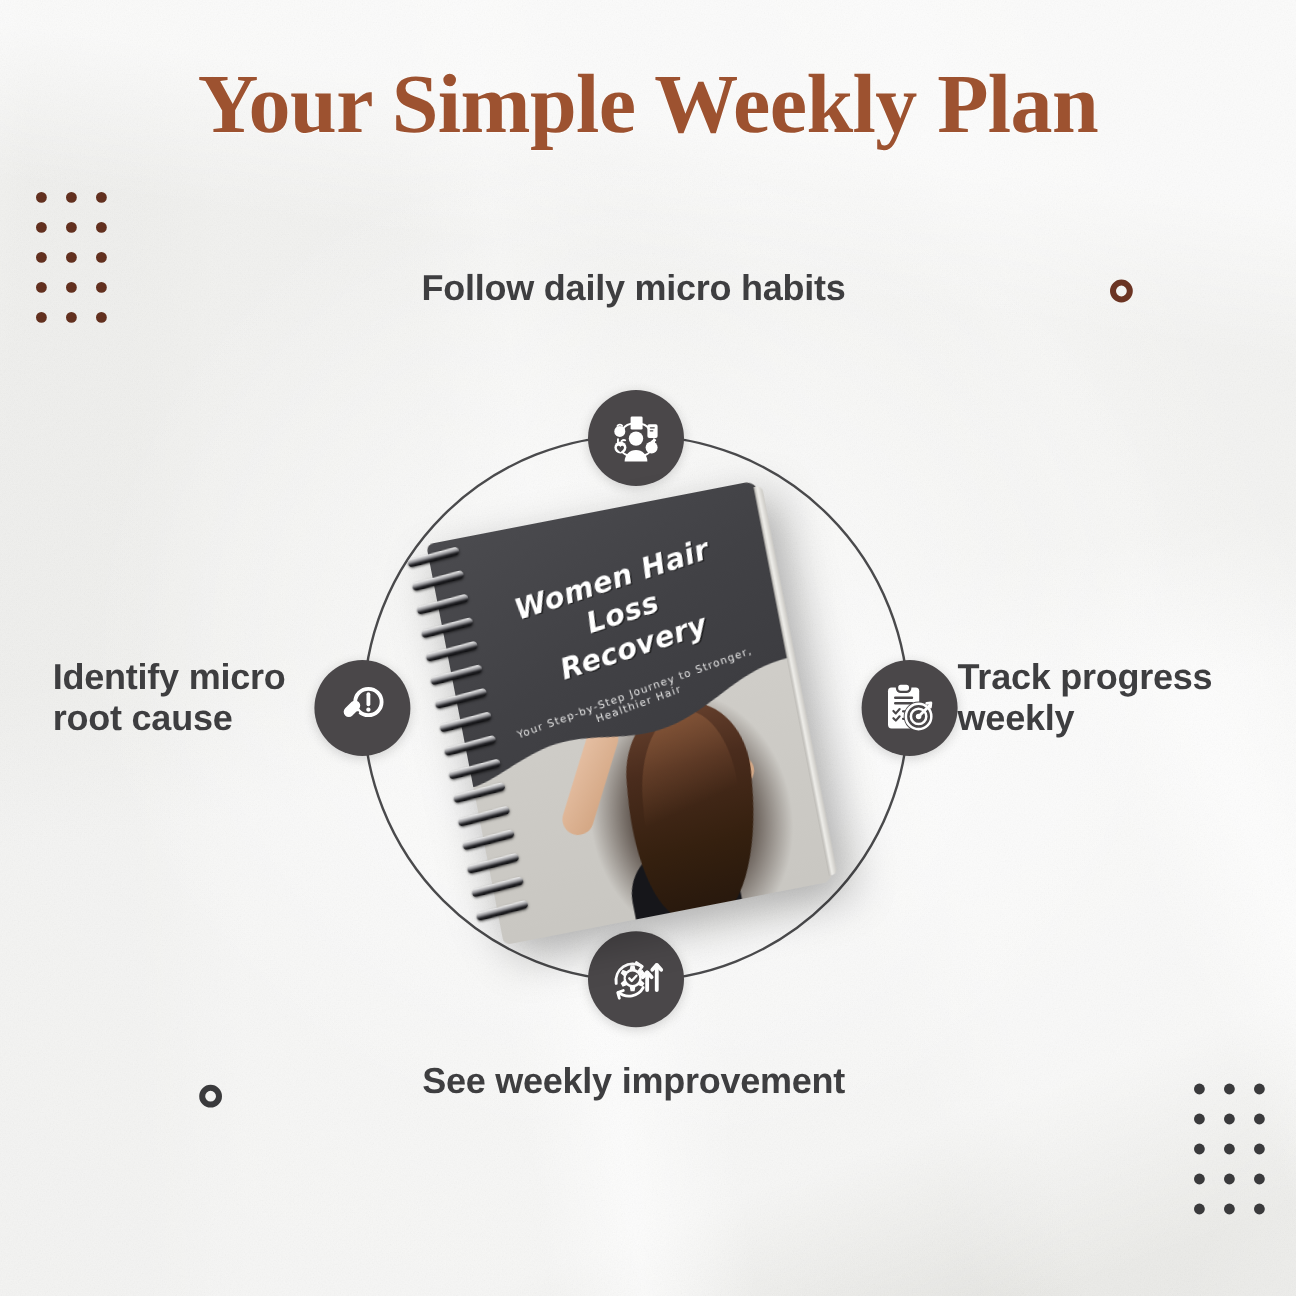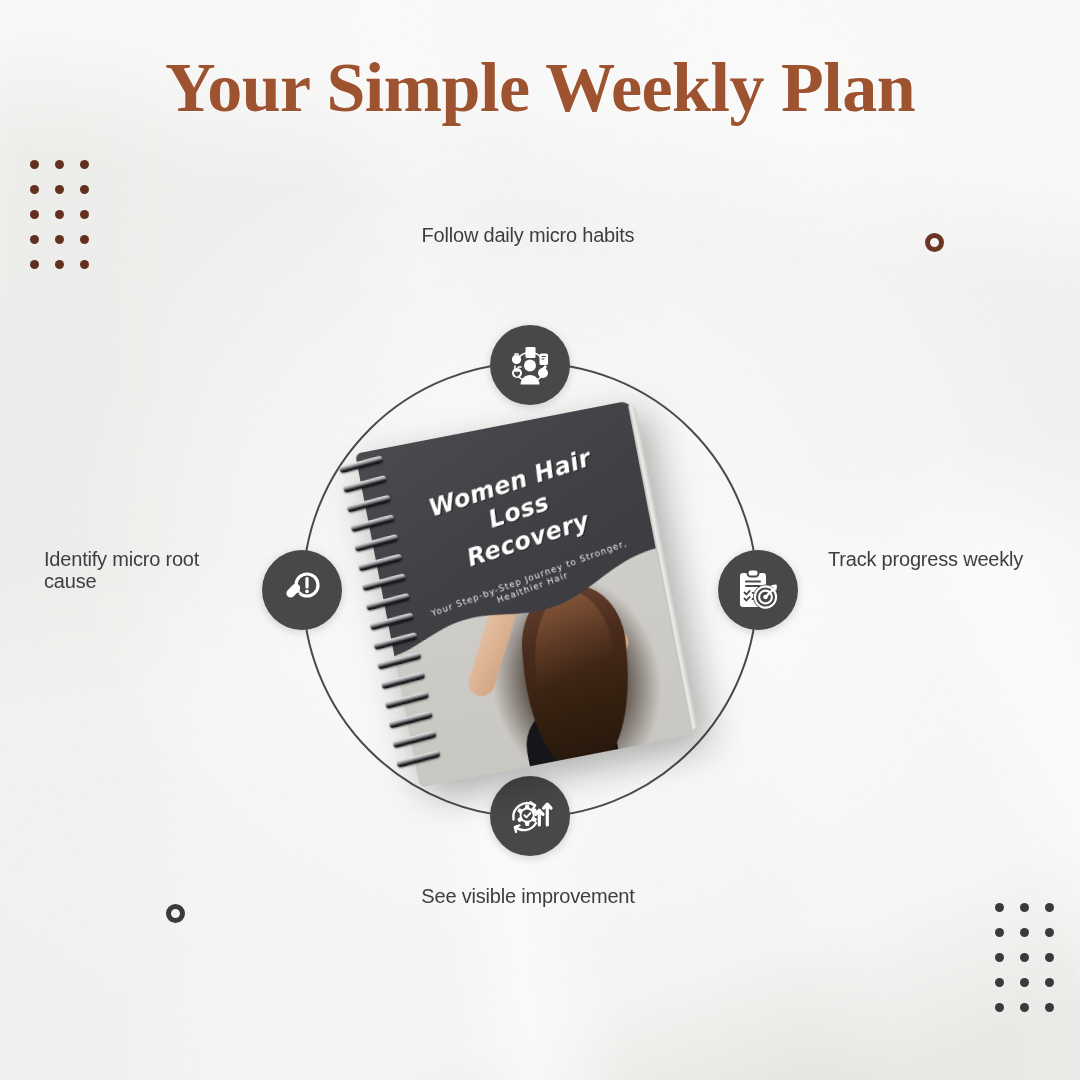--- a/index.html
+++ b/index.html
@@ -145,36 +145,36 @@
   .badge svg { display: block; }
 
   #badge-top    { left: 0px;    top: -225px; }
   #badge-left   { left: -228px; top: 0px;    }
   #badge-right  { left: 228px;  top: 0px;    }
   #badge-bottom { left: 0px;    top: 226px;  }
 
   
   .label {
     position: absolute;
-    font-size: 20px;
+    font-size: 30px;
     line-height: 1.12;
-    font-weight: 400;
+    font-weight: 700;
     color: #3e3e40;
     letter-spacing: -0.2px;
   }
   #label-top {
     left: 318px; top: 224px; width: 420px;
     text-align: center;
   }
   #label-left {
     left: 44px;  top: 548px; width: 210px;
     text-align: left;
   }
   #label-right {
-    left: 828px; top: 548px; width: 240px;
+    left: 798px; top: 548px; width: 240px;
     text-align: left;
   }
   #label-bottom {
     left: 318px; top: 885px; width: 420px;
     text-align: center;
   }
 
   
   .book-wrap {
     position: absolute;
@@ -362,21 +362,21 @@
       <i></i>
       <i></i>
       <i></i>
   </div>
 
   <div class="ring" id="ring-tr"></div>
   <div class="ring" id="ring-bl"></div>
 
   <div class="label" id="label-top">Follow daily micro habits</div>
   <div class="label" id="label-right">Track progress weekly</div>
-  <div class="label" id="label-bottom">See visible improvement</div>
+  <div class="label" id="label-bottom">See weekly improvement</div>
   <div class="label" id="label-left">Identify micro root cause</div>
 
   <div class="cycle">
     <div class="cycle-ring"></div>
 
     <div class="badge" id="badge-top">
       <span>
         <svg width="50" height="50" viewBox="0 0 50 50" fill="none" stroke="#ffffff" stroke-width="1.6">
 
           <path d="M14 18 C17 11, 33 11, 36 18" stroke-linecap="round"></path>

